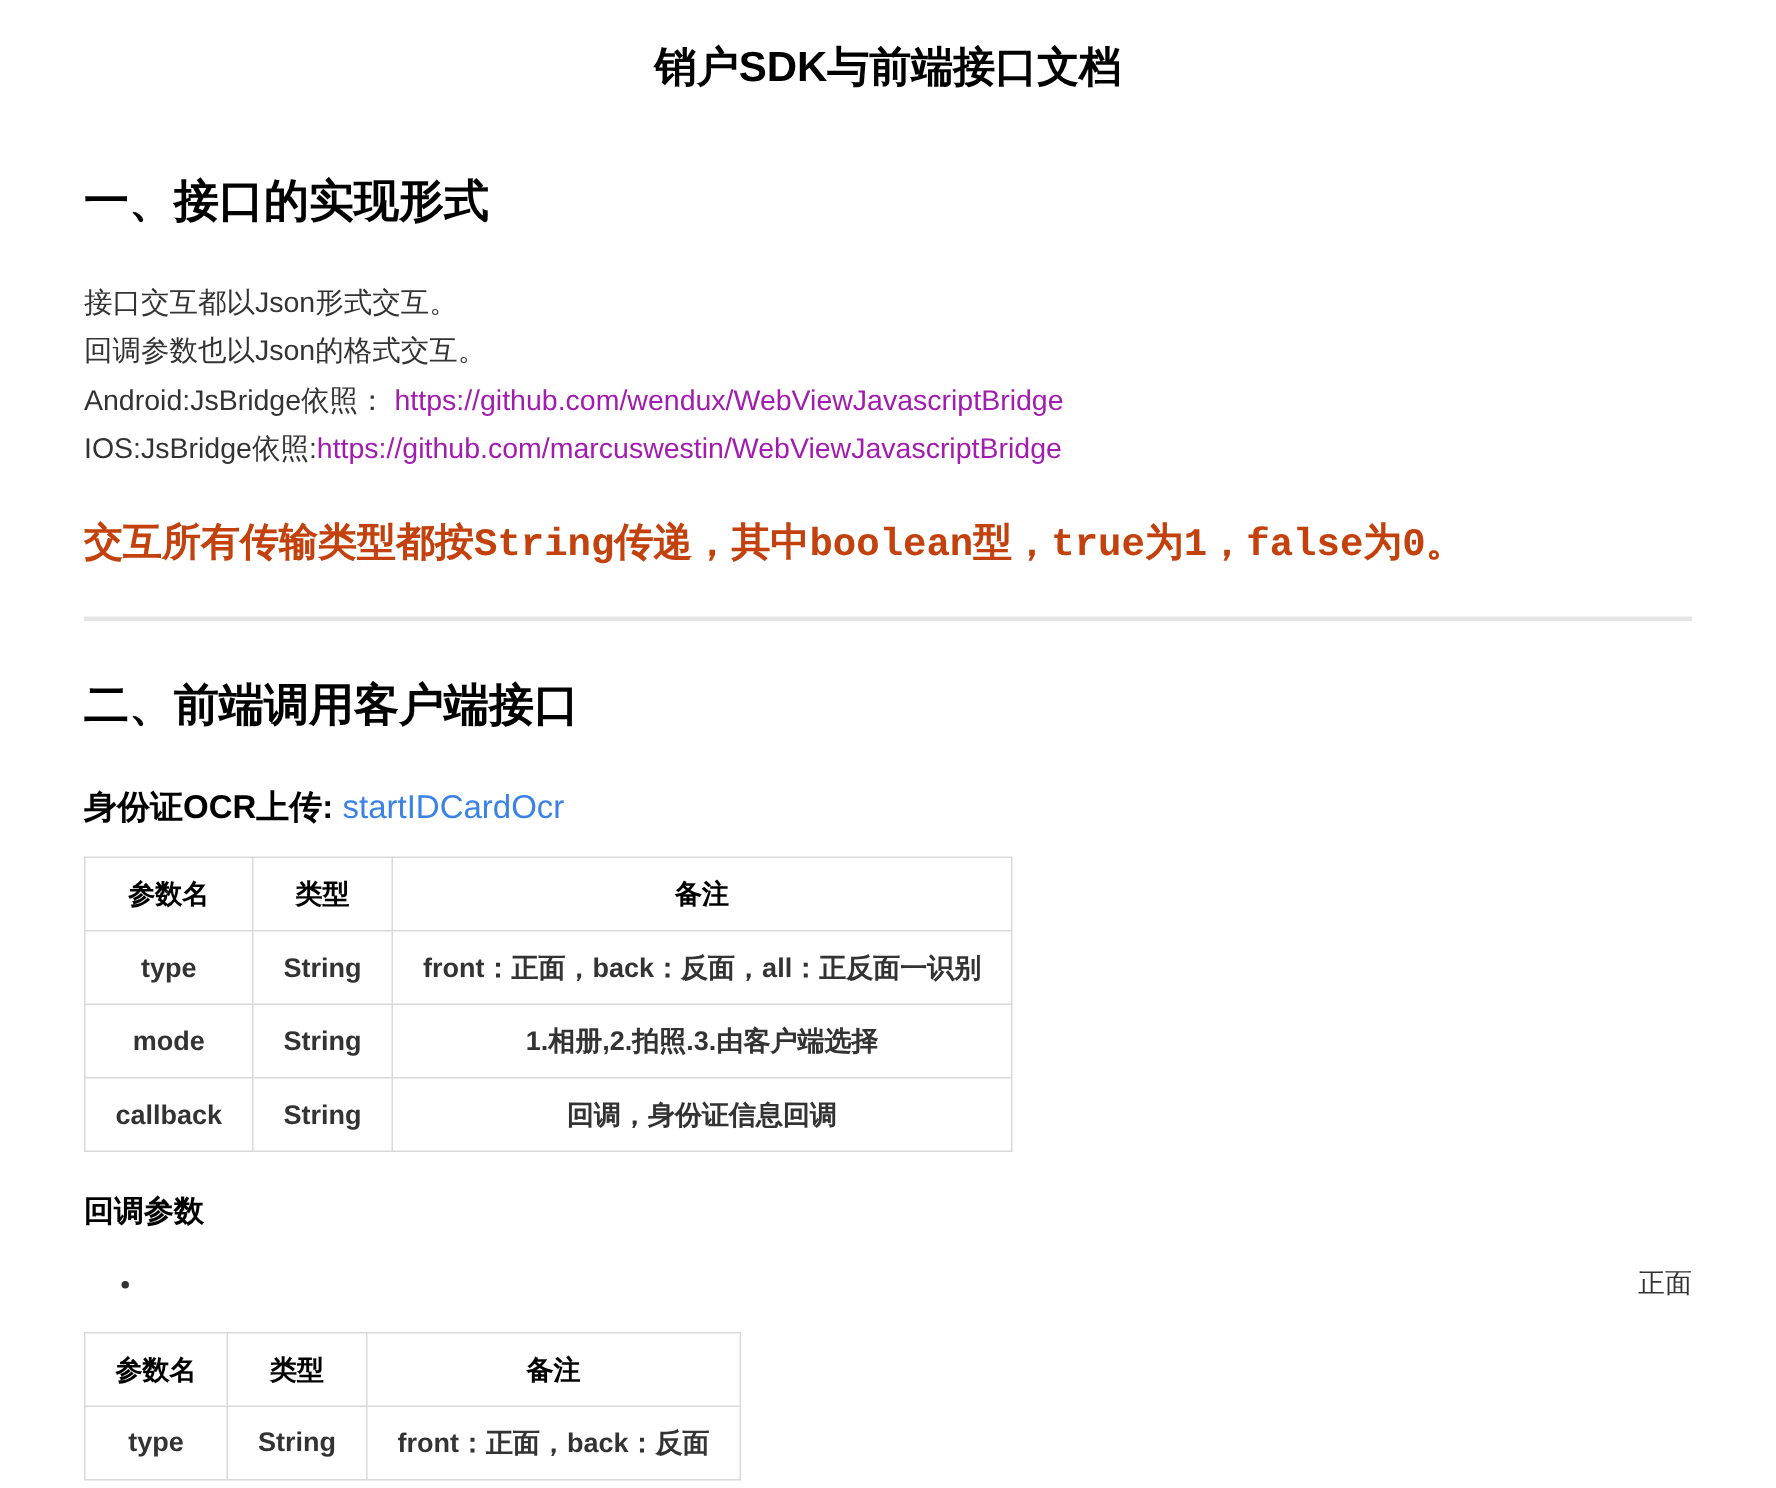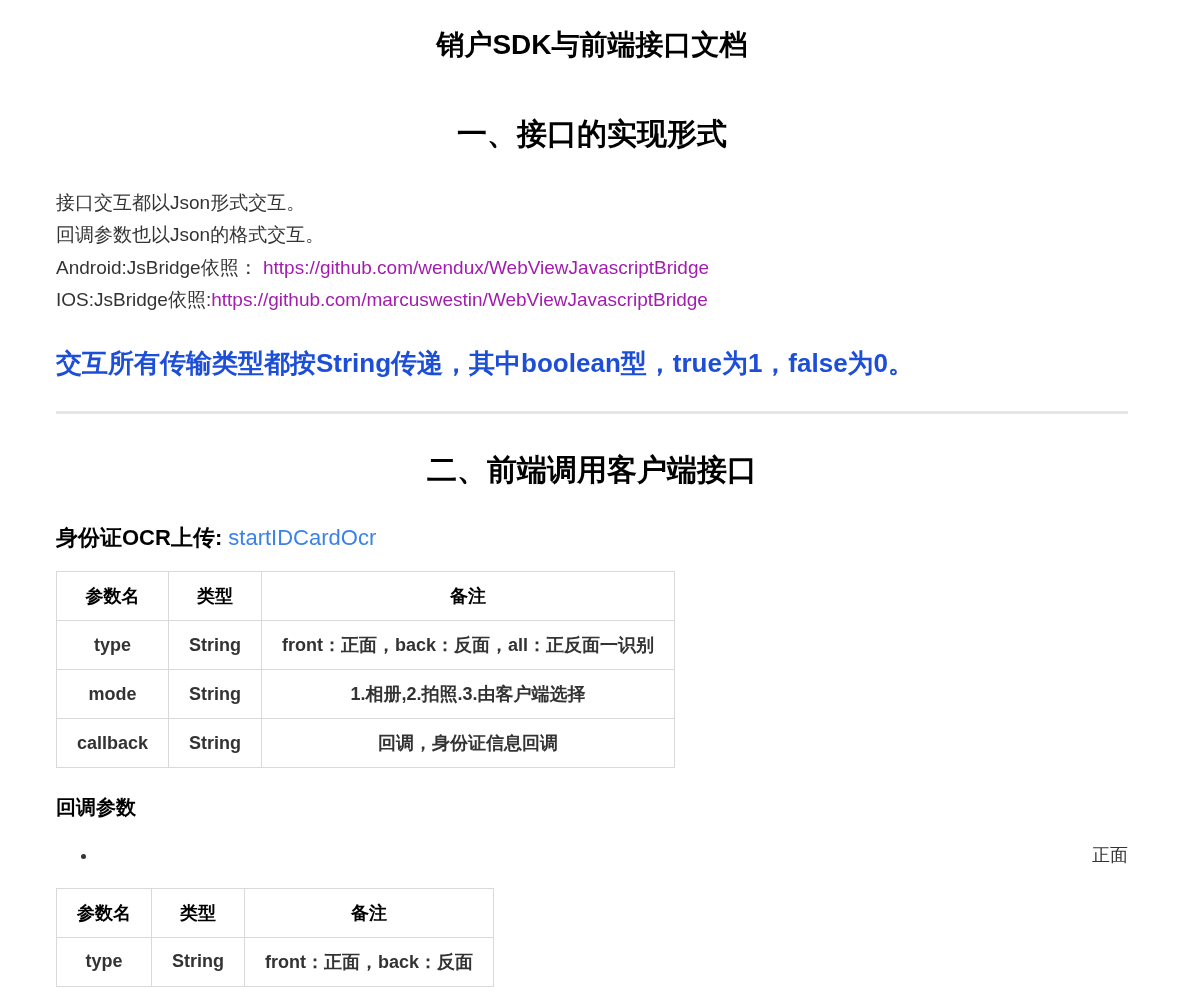--- a/index.html
+++ b/index.html
@@ -22,38 +22,38 @@
       margin-top: 6px;
       margin-bottom: 50px;
       color: #000;
     }
     .section-heading {
       font-size: 30px;
       font-weight: bold;
       color: #000;
       margin-top: 36px;
       margin-bottom: 32px;
-      text-align: center;
     }
     .intro-line {
       font-size: 19px;
       line-height: 1.7;
       color: #333;
     }
     .link {
       color: #a21caf;
       text-decoration: none;
     }
     .warning {
       font-size: 26px;
       font-weight: bold;
-      color: #1d4ed8;
+      color: #c2410c;
       margin-top: 28px;
       margin-bottom: 28px;
       line-height: 1.5;
+      font-family: Liberation Mono, monospace;
     }
     hr.divider {
       border: none;
       border-top: 3px solid #e5e5e5;
       margin-top: 12px;
       margin-bottom: 20px;
     }
     .subsection-heading {
       font-size: 22px;
       font-weight: bold;

